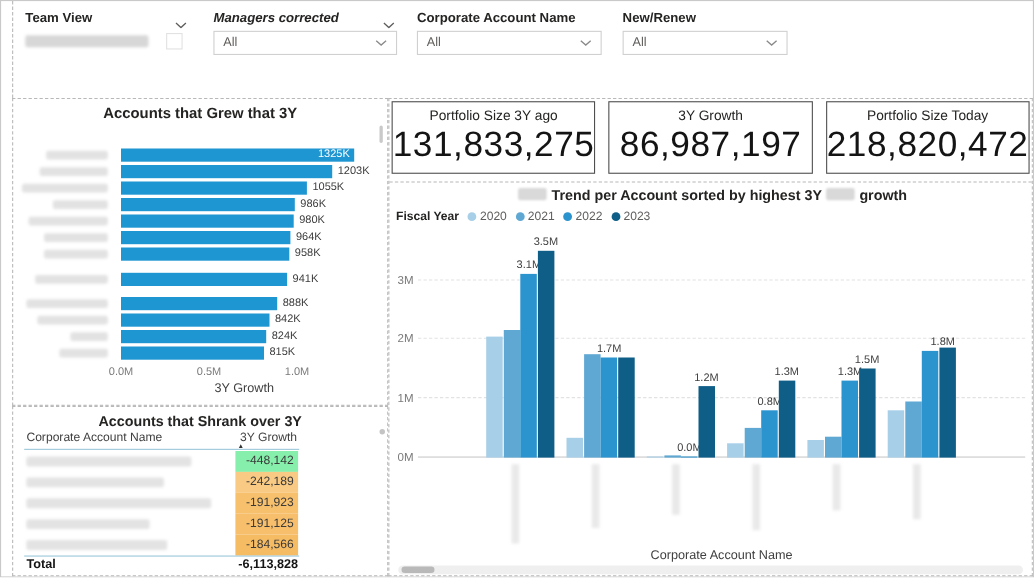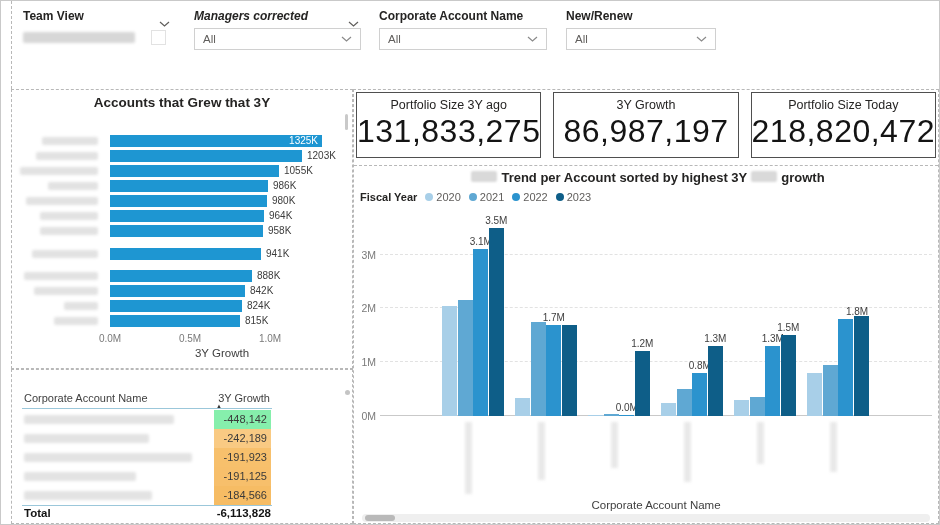--- a/index.html
+++ b/index.html
@@ -173,20 +173,21 @@
         </div>
       </div>
     <span class="grew-tick" style="left:98px;">0.0M</span>
     <span class="grew-tick" style="left:178px;">0.5M</span>
     <span class="grew-tick" style="left:258px;">1.0M</span>
     <div class="grew-xlabel">3Y Growth</div>
     <div class="vscroll-thumb"></div>
   </div>
 
   <div class="panel" id="panel-table">
+    <div class="chart-title" style="font-size:13px;">Accounts that Shrank over 3Y</div>
     <div class="tbl-colhdr" style="left:12px;">Corporate Account Name</div>
     <div class="tbl-colhdr" style="left:196px;width:62px;text-align:right;">3Y Growth</div>
     <div class="sort-arrow">▲</div>
     <div class="tbl-rule" style="top:38px;"></div>
     <div id="tbl-rows" style="position:absolute;inset:0;">
         <div class="tbl-row" style="top: 40px;">
           <div class="name-blob" style="width: 150px;"></div>
           <div class="val-cell" style="background: #86efac;">-448,142</div>
         </div>
         <div class="tbl-row" style="top: 59px;">

